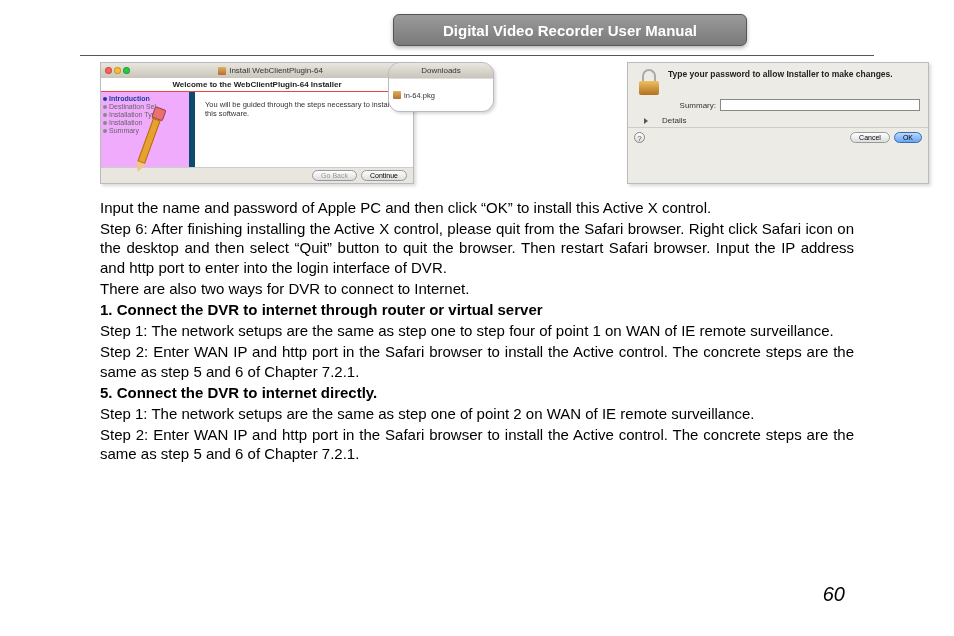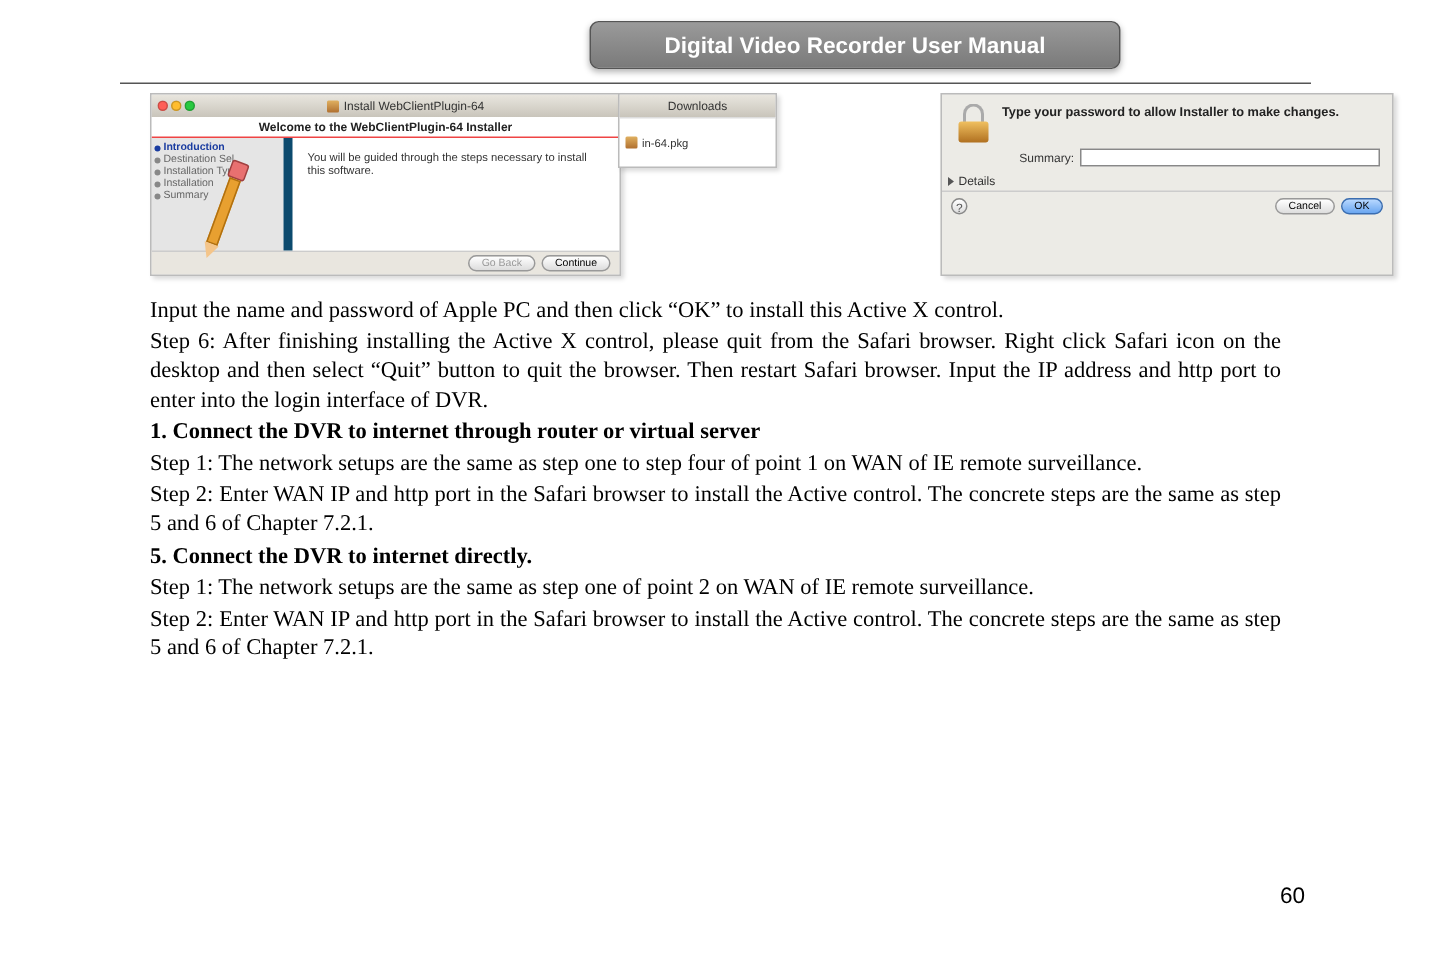--- a/index.html
+++ b/index.html
@@ -34,21 +34,21 @@
     position: absolute;
     left: 80px;
     right: 80px;
     top: 55px;
     height: 0;
     border-top: 1px solid #555;
   }
   
   .mock {
     position: absolute;
-    background: #e5e5e5;
+    background: #f0abfc;
     border: 1px solid #bbb;
     box-shadow: 2px 2px 3px rgba(0,0,0,.15);
     overflow: hidden;
   }
   .mock * { box-sizing: border-box; }
   
   .installer {
     left: 100px;
     top: 62px;
     width: 312px;
@@ -125,25 +125,26 @@
     padding: 1px 8px;
     border-radius: 8px;
     border: 1px solid #999;
     background: linear-gradient(#fff, #ddd);
     color: #000;
   }
   .mac-btn.dis { color: #999; }
   .mac-btn.primary { background: linear-gradient(#b8d8ff, #6aa6f0); border-color: #3a6db0; }
   
   .downloads {
-    left: 412px;
+    left: 388px;
     top: 62px;
     width: 104px;
     height: 48px;
     font-size: 7.5px;
+    border-radius: 12px;
   }
   .downloads .titlebar { justify-content: center; }
   .dl-row { height: 16px; border-top: 1px solid #ddd; display: flex; align-items: center; gap: 3px; padding: 16px 4px; color: #333; background:#fff; }
   .dl-ic { width: 8px; height: 8px; border-radius: 1px; }
   .dl-pkg { background: linear-gradient(#e0b060,#b07030); }
   .dl-fold { background: #6aa6f0; }
   
   .auth {
     left: 627px;
     top: 62px;
@@ -155,49 +156,50 @@
   .lock {
     width: 26px; height: 26px; position: relative; flex: none;
   }
   .lock .body { position:absolute; bottom:0; width:20px; height:14px; background:linear-gradient(#f0c060,#b07020); border-radius:2px; left:3px; }
   .lock .sh { position:absolute; top:0; left:6px; width:14px; height:14px; border:2.5px solid #aaa; border-bottom:none; border-radius:8px 8px 0 0; }
   .auth-msg { font-size: 8.5px; font-weight: bold; color: #222; line-height: 1.25; }
   .auth-fields { padding: 0 8px 0 40px; font-size: 8px; }
   .fld { display: flex; align-items: center; gap: 4px; margin-bottom: 3px; }
   .fld label { width: 48px; text-align: right; color: #333; }
   .fld .inp { flex: 1; height: 12px; border: 1px solid #888; background: #fff; font-size: 8px; padding: 0 3px; line-height: 12px; }
-  .details { font-size: 8px; color: #333; padding: 2px 4px; display:flex; align-items:center; gap:3px; }
+  .details { font-size: 8px; color: #333; padding: 2px 16px; display:flex; align-items:center; gap:14px; }
   .tri { width:0;height:0;border-top:3px solid transparent;border-bottom:3px solid transparent;border-left:4px solid #555; }
   .auth-foot {
     border-top: 1px solid #ccc;
     height: 20px;
     display:flex; align-items:center; padding:0 6px; gap:4px;
   }
   .qmark { width:11px;height:11px;border-radius:50%;border:1px solid #888;font-size:8px;line-height:11px;text-align:center;color:#555;background:linear-gradient(#fff,#ddd); }
   .auth-foot .spacer { flex:1; }
   
   .content {
     position: absolute;
     left: 100px;
     right: 100px;
     top: 198px;
     font-size: 15px;
     line-height: 1.28;
     color: #000;
   }
-  .content p { margin: 0 0 2px 0; font-family: Liberation Serif, serif; }
+  .content p { margin: 0 0 2px 0; }
   .content .just { text-align: justify; }
   .sect-head { font-weight: bold; margin-top: 28px; }
   .indent1 { margin-left: 4px; }
   .bold { font-weight: bold; }
   .pagenum {
     position: absolute;
-    right: 84px;
+    right: 109px;
     bottom: 30px;
-    font-size: 15px;
+    font-size: 20px;
+    font-style: italic;
   }
 </style>
 </head>
 <body>
 
 <div class="hdr-badge">Digital Video Recorder User Manual</div>
 <div class="hrule"></div>
 
 <div class="mock installer">
   <div class="titlebar">
@@ -280,20 +282,21 @@
     <span class="qmark">?</span>
     <span class="spacer"></span>
     <span class="mac-btn">Cancel</span>
     <span class="mac-btn primary">OK</span>
   </div>
 </div>
 
 <div class="content">
   <p>Input the name and password of Apple PC and then click “OK” to install this Active X control.</p>
   <p class="just">Step 6: After finishing installing the Active X control, please quit from the Safari browser. Right click Safari icon on the desktop and then select “Quit” button to quit the browser. Then restart Safari browser. Input the IP address and http port to enter into the login interface of DVR.</p>
+  <p class="indent1">There are also two ways for DVR to connect to Internet.</p>
   <p class="bold">1. Connect the DVR to internet through router or virtual server</p>
   <p>Step 1: The network setups are the same as step one to step four of point 1 on WAN of IE remote surveillance.</p>
   <p class="just">Step 2: Enter WAN IP and http port in the Safari browser to install the Active control. The concrete steps are the same as step 5 and 6 of Chapter 7.2.1.</p>
   <p class="bold">5. Connect the DVR to internet directly.</p>
   <p>Step 1: The network setups are the same as step one of point 2 on WAN of IE remote surveillance.</p>
   <p class="just">Step 2: Enter WAN IP and http port in the Safari browser to install the Active control. The concrete steps are the same as step 5 and 6 of Chapter 7.2.1.</p>
 </div>
 
 <div class="pagenum">60</div>
 

